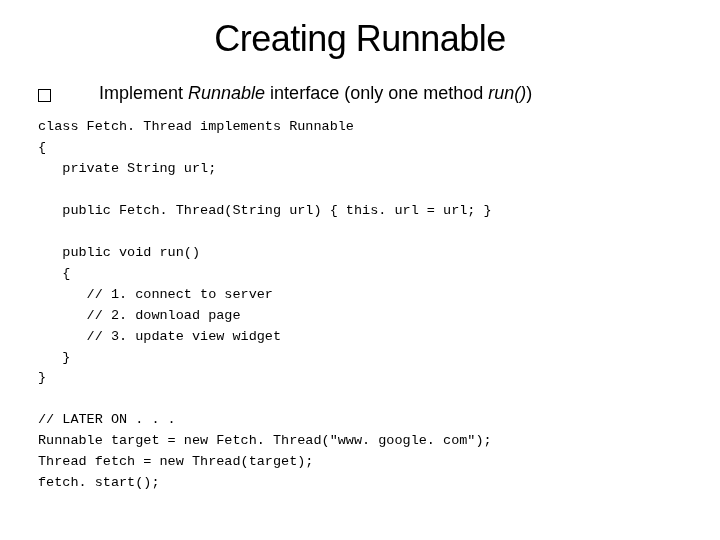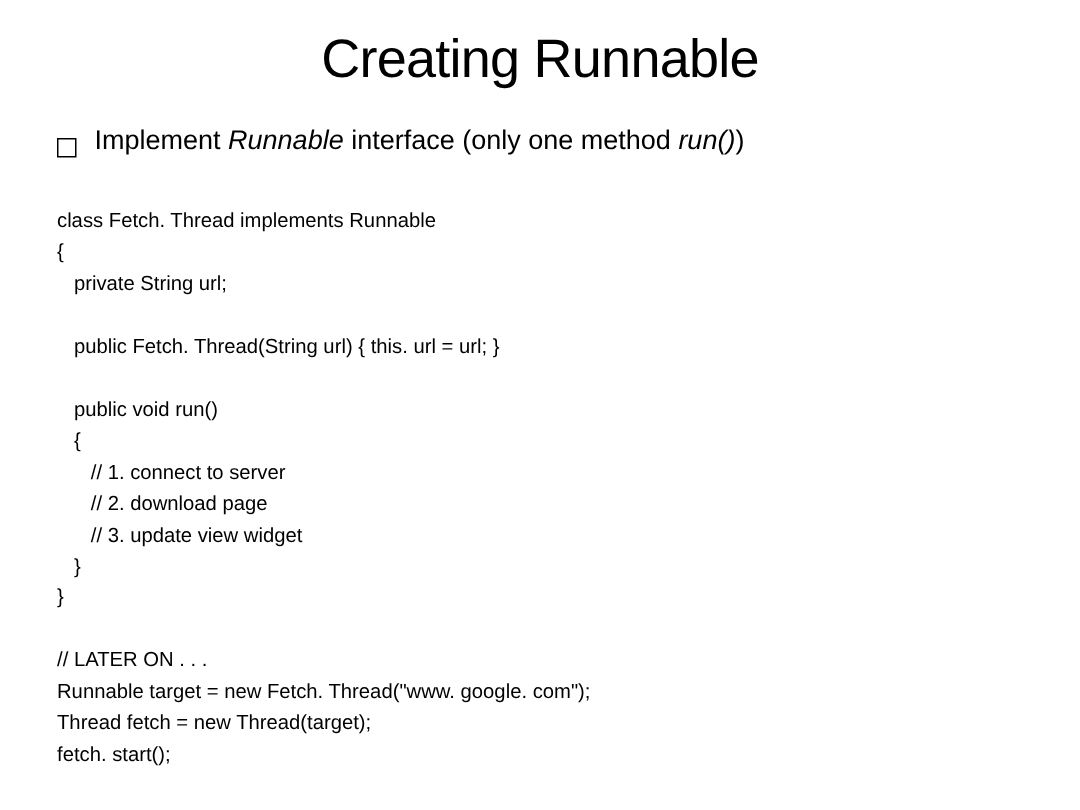--- a/index.html
+++ b/index.html
@@ -17,41 +17,42 @@
     }
     .title {
       font-size: 36px;
       font-weight: 400;
       text-align: center;
       margin-bottom: 22px;
       letter-spacing: -0.5px;
     }
     .bullet-row {
       display: flex;
-      align-items: flex-end;
-      margin-bottom: 32px;
+      align-items: center;
+      margin-bottom: 12px;
       padding-left: 10px;
+      gap: 36px;
     }
     .bullet-box {
       width: 13px;
       height: 13px;
       border: 1.5px solid #000;
       margin-right: 12px;
       margin-top: 3px;
       flex-shrink: 0;
     }
     .bullet-text {
       font-size: 18px;
       line-height: 1.3;
     }
     .italic {
       font-style: italic;
     }
     .code-block {
-      font-family: Liberation Sans, sans-serif;
+      font-family: Liberation Mono, monospace;
       font-size: 13.5px;
       line-height: 1.55;
       white-space: pre;
       padding-left: 10px;
     }
   </style>
 </head>
 <body>
 
 <h1 class="title">Creating Runnable</h1>

